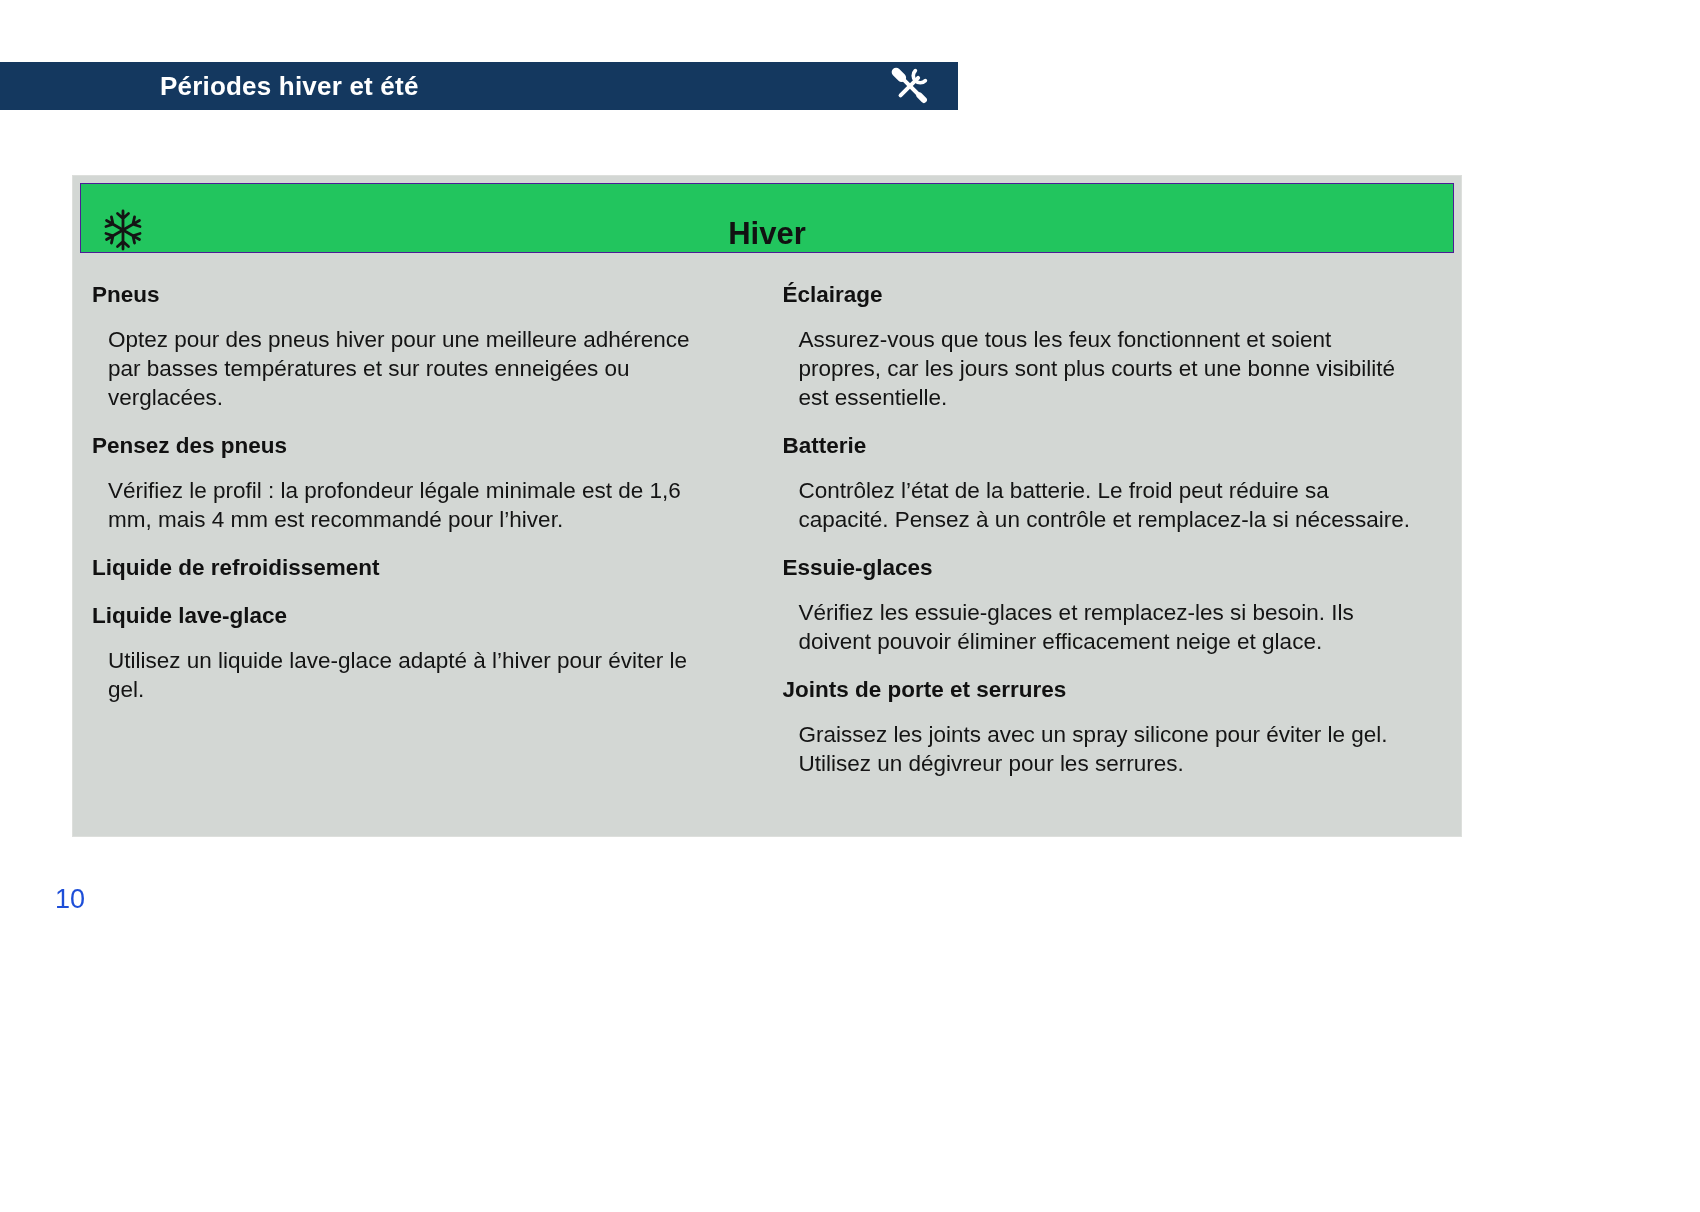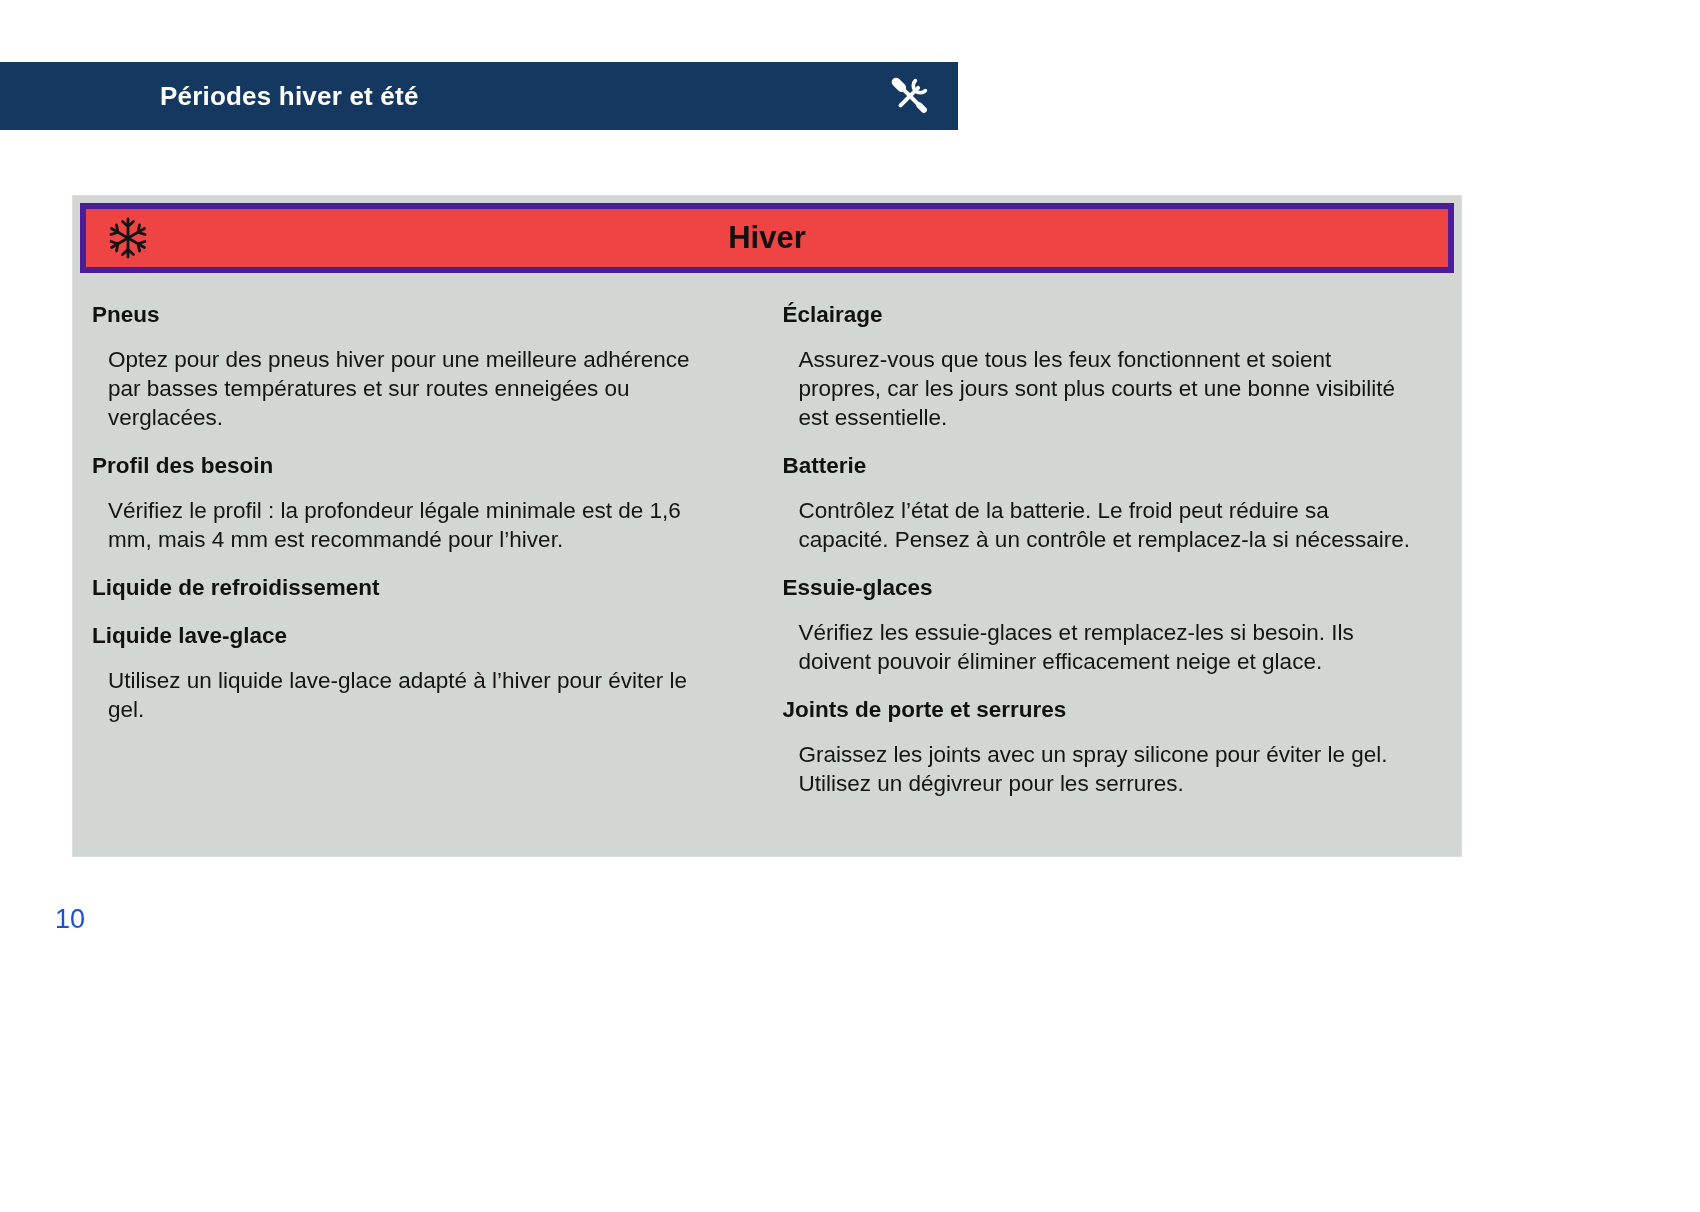--- a/index.html
+++ b/index.html
@@ -9,21 +9,21 @@
     height: 1212px;
     font-family: "Liberation Sans", "DejaVu Sans", sans-serif;
     color: var(--text, #1a1a1a);
     overflow: hidden;
   }
 
   
   .topbar {
     margin-top: 62px;
     width: 958px;
-    height: 68px;
+    height: 48px;
     background: var(--header-bg, #14385f);
     display: flex;
     align-items: center;
   }
   .topbar h1 {
     margin: 0 0 0 160px;
     font-size: 26px;
     line-height: 1;
     color: #ffffff;
     font-weight: bold;
@@ -50,24 +50,24 @@
     margin: 65px 0 0 72px;
     width: 1390px;
     min-height: 625px;
     background: var(--card-bg, #d3d7d4);
     border: 1px solid #dddfdc;
   }
   .card-head {
     position: relative;
     margin: 7px 7px 0 7px;
     height: 70px;
-    background: #ef4444;
-    border: 6px solid #4c1d95;
+    background: #22c55e;
+    border: 1px solid #4c1d95;
     display: flex;
-    align-items: center;
+    align-items: flex-end;
     padding-left: 20px;
   }
   .card-title {
     position: absolute;
     left: 0;
     width: 100%;
     text-align: center;
     margin: 0;
     font-size: 31px;
     font-weight: bold;
@@ -145,21 +145,21 @@
     </div>
 
     <div class="card-body">
 
       <div class="col">
         <div class="item">
           <h3>Pneus</h3>
           <p>Optez pour des pneus hiver pour une meilleure adhérence par basses températures et sur routes enneigées ou verglacées.</p>
         </div>
         <div class="item">
-          <h3>Profil des besoin</h3>
+          <h3>Pensez des pneus</h3>
           <p>Vérifiez le profil : la profondeur légale minimale est de 1,6 mm, mais 4 mm est recommandé pour l’hiver.</p>
         </div>
         <div class="item">
           <h3>Liquide de refroidissement</h3>
         </div>
         <div class="item">
           <h3>Liquide lave-glace</h3>
           <p>Utilisez un liquide lave-glace adapté à l’hiver pour éviter le gel.</p>
         </div>
       </div>

